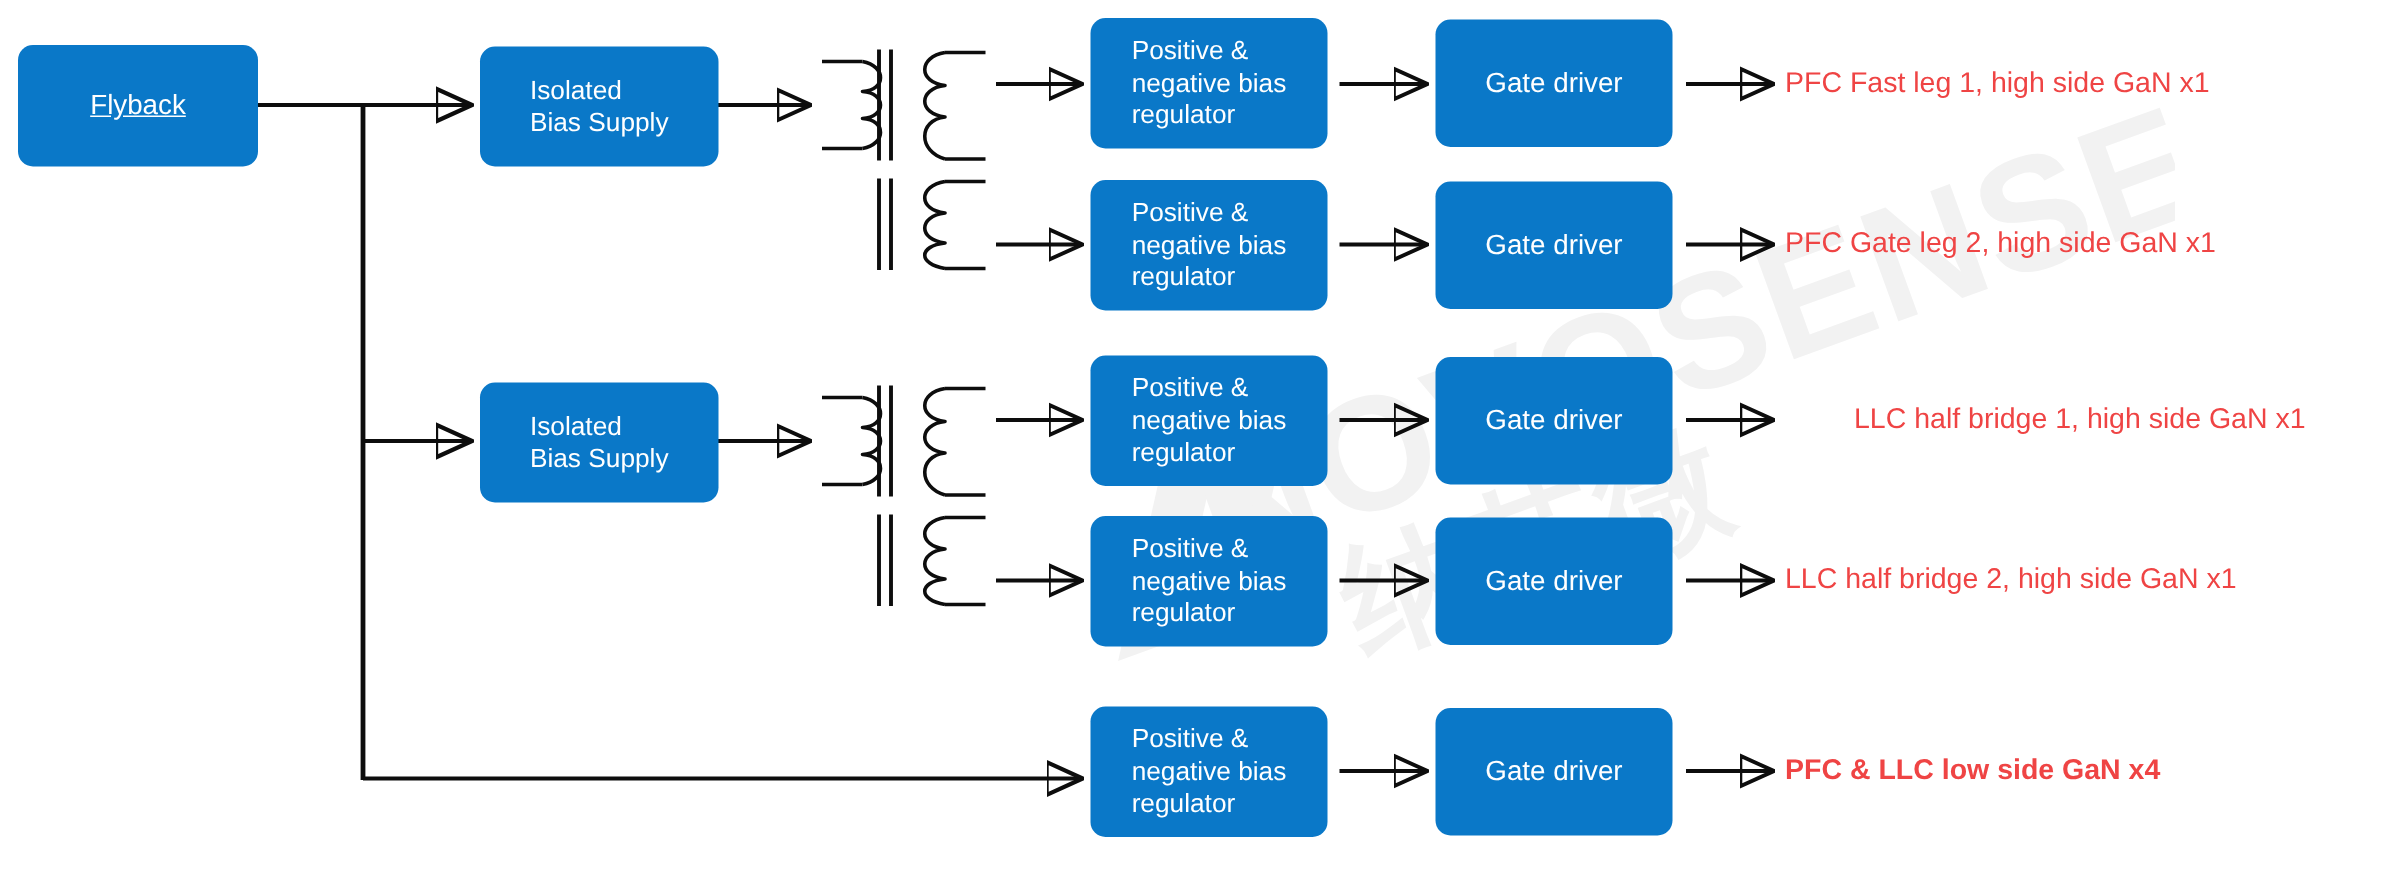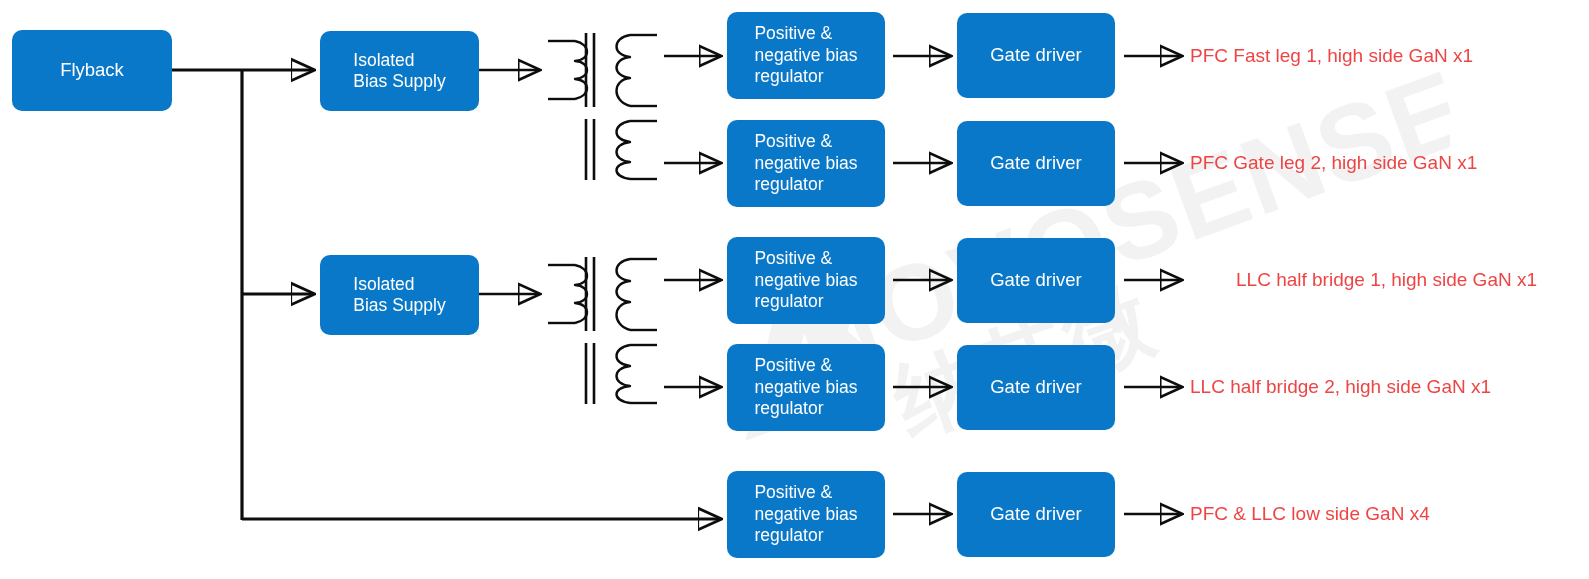--- a/index.html
+++ b/index.html
@@ -211,21 +211,21 @@
       <line x1="1124" y1="280" x2="1180" y2="280" stroke-width="2.6" marker-end="url(#ah)"></line>
     </g>
     <g>
       <line x1="1124" y1="387" x2="1180" y2="387" stroke-width="2.6" marker-end="url(#ah)"></line>
     </g>
     <g>
       <line x1="1124" y1="514" x2="1180" y2="514" stroke-width="2.6" marker-end="url(#ah)"></line>
     </g>
   </svg>
 
-  <div class="box f18" style="left:12px;top:30px;width:160px;height:81px;">Flyback</div>
+  <div class="box f18" style="left:12px;top:30px;width:160px;height:81px;text-decoration:underline;">Flyback</div>
 
   <div class="box f17" style="left:320px;top:31px;width:159px;height:80px;">Isolated
 Bias Supply</div>
   <div class="box f17" style="left:320px;top:255px;width:159px;height:80px;">Isolated
 Bias Supply</div>
 
   <div class="box f17" style="left:727px;top:12px;width:158px;height:87px;">Positive &amp;
 negative bias
 regulator</div>
   <div class="box f18" style="left:957px;top:13px;width:158px;height:85px;">Gate driver</div>
@@ -246,15 +246,15 @@
   <div class="box f17" style="left:727px;top:344px;width:158px;height:87px;">Positive &amp;
 negative bias
 regulator</div>
   <div class="box f18" style="left:957px;top:345px;width:158px;height:85px;">Gate driver</div>
   <div class="endlabel" style="left:1190px;top:377px;text-align:right;">LLC half bridge 2, high side GaN x1</div>
 
   <div class="box f17" style="left:727px;top:471px;width:158px;height:87px;">Positive &amp;
 negative bias
 regulator</div>
   <div class="box f18" style="left:957px;top:472px;width:158px;height:85px;">Gate driver</div>
-  <div class="endlabel" style="left:1190px;top:504px;">PFC &amp; LLC low side GaN x4</div>
+  <div class="endlabel" style="left:1190px;top:504px;font-weight:bold;">PFC &amp; LLC low side GaN x4</div>
 
 </div>
 
 </body></html>

